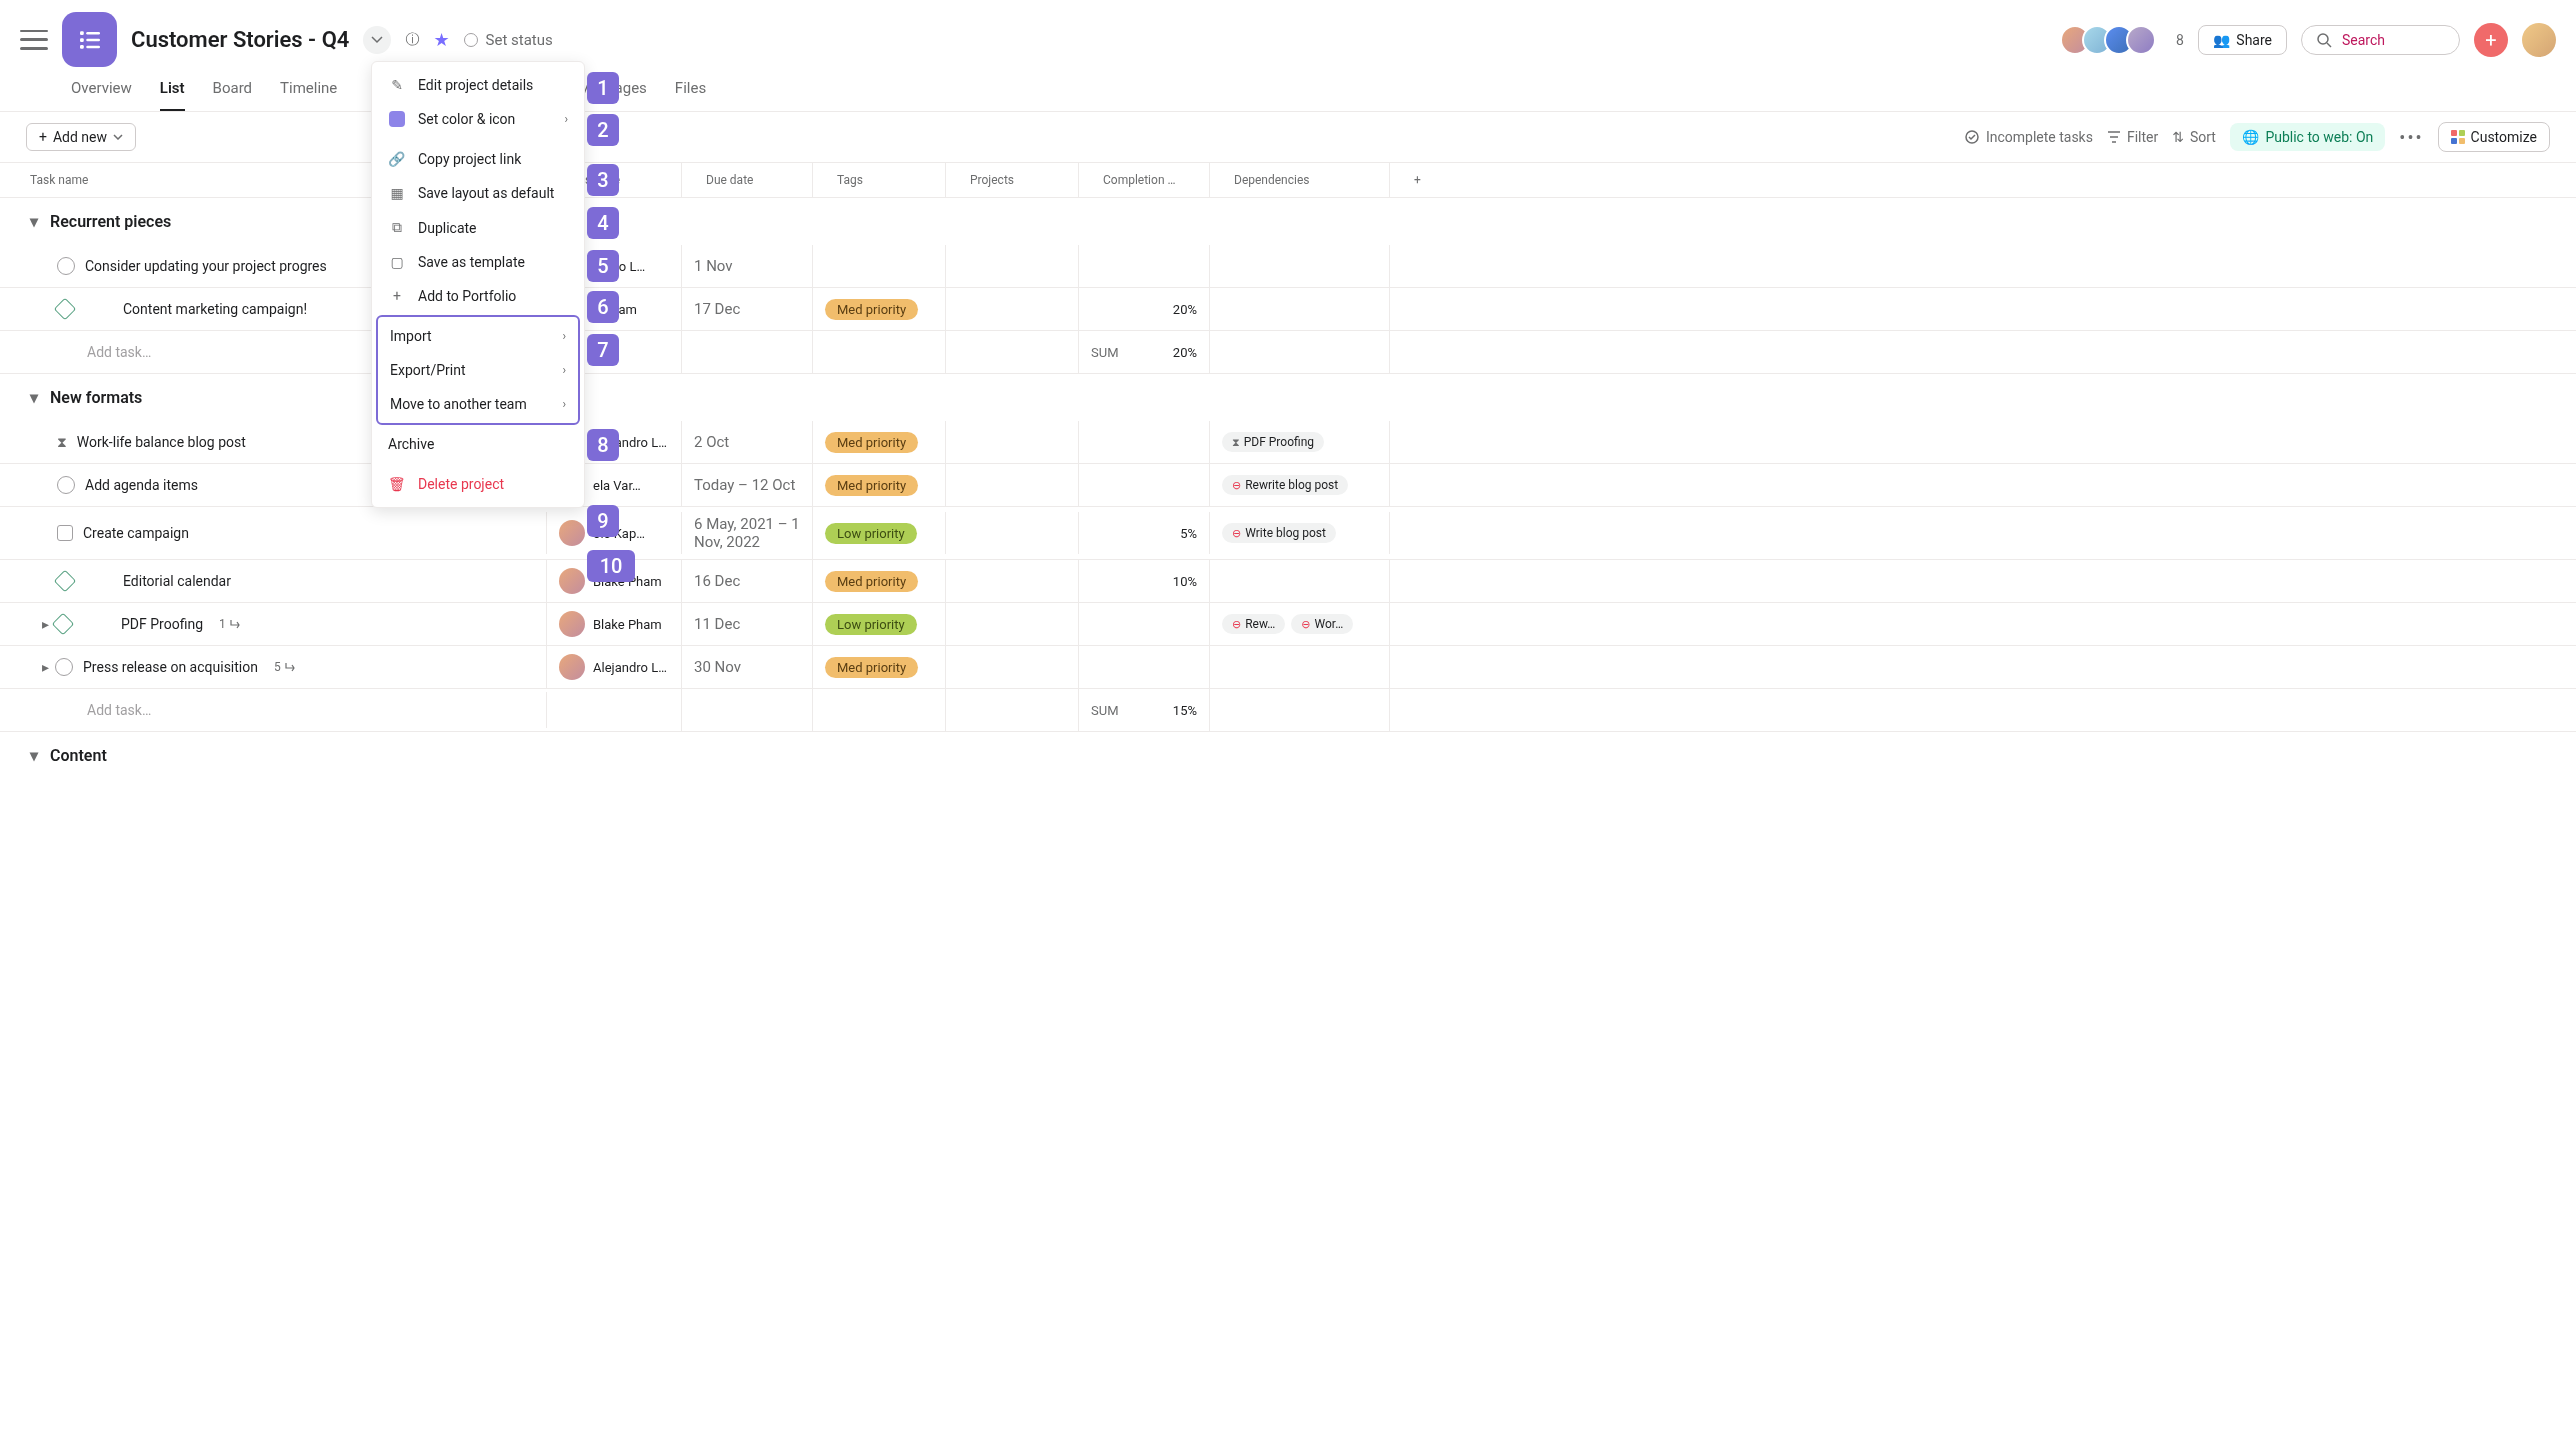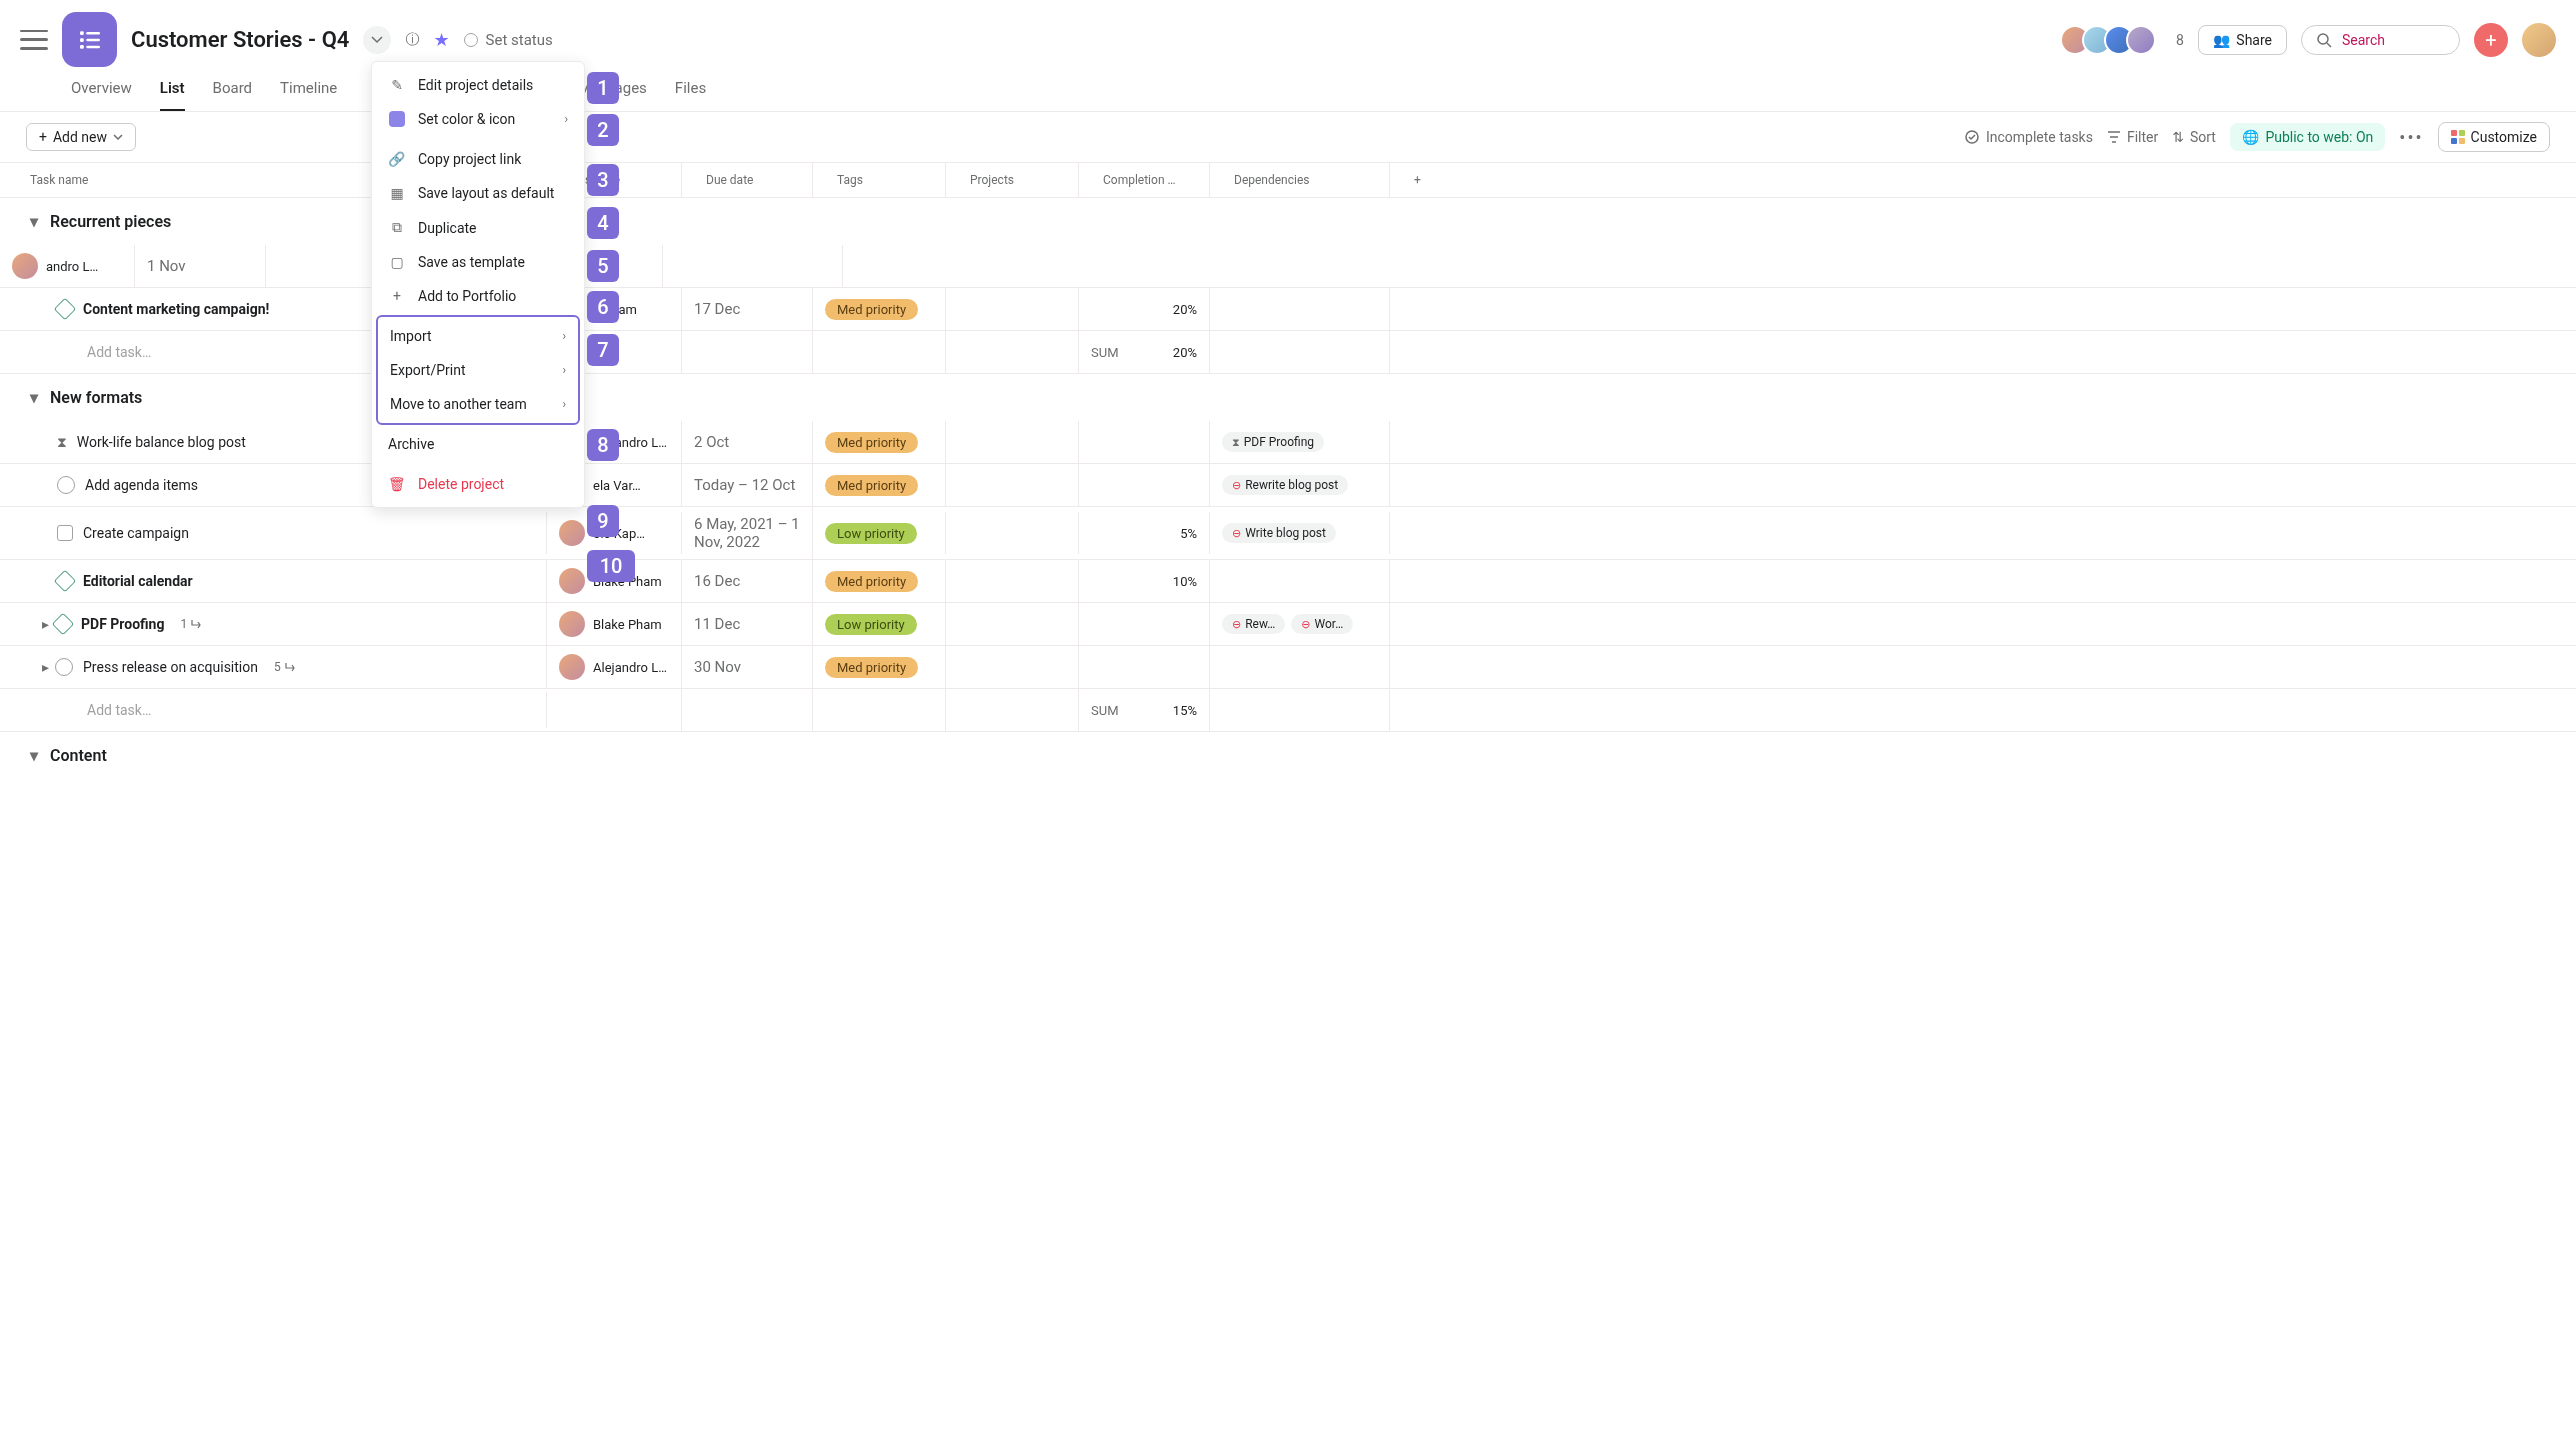--- a/index.html
+++ b/index.html
@@ -49,21 +49,21 @@
 .cell-task.sub { padding-left:42px; }
 .cell-as { flex:0 0 135px; font-size:13px; }
 .cell-due { flex:0 0 131px; font-size:15px; color:#6d6e6f; }
 .cell-tag { flex:0 0 133px; }
 .cell-proj { flex:0 0 133px; }
 .cell-comp { flex:0 0 131px; justify-content:flex-end; font-size:13px; }
 .cell-dep { flex:0 0 180px; gap:6px; }
 .task-check { width:18px; height:18px; border:1.5px solid #a2a0a2; border-radius:50%; flex-shrink:0; }
 .task-diamond { width:16px; height:16px; border:1.5px solid #58a182; transform:rotate(45deg); border-radius:3px; flex-shrink:0; }
 .hourglass { font-size:14px; color:#6d6e6f; }
-.bold { font-weight:700; }
+.bold { font-weight:400;margin-left:40px; }
 .av-sm { width:26px; height:26px; border-radius:50%; background:linear-gradient(135deg,#e8a87c,#c38d9e); flex-shrink:0; }
 .tag-pill { border-radius:12px; padding:3px 12px; font-size:13px; }
 .tag-med { background:#f1bd6c; color:#5a3e12; }
 .tag-low { background:#aecf55; color:#3d4d12; }
 .dep-pill { background:#f1f2f2; border-radius:12px; padding:3px 10px; font-size:12px; display:flex; align-items:center; gap:4px; }
 .dep-ico { color:#6d6e6f; font-size:11px; }
 .dep-ico.red { color:#e8384f; }
 .add-task { color:#a2a0a2; padding:10px 12px 10px 87px; flex:0 0 547px; border-right:1px solid #edeae9; }
 .subtask-pill { font-size:12px; color:#6d6e6f; display:flex; align-items:center; gap:3px; margin-left:6px; }
 
@@ -194,20 +194,24 @@
   <div class="col col-dep">Dependencies</div>
   <div class="col col-plus">+</div>
 </div>
 
 <div id="sections">
     <div class="sec-head">
       <span class="caret">▾</span>
       <span>Recurrent pieces</span>
     </div>
     <div class="row">
+      <div class="cell cell-task ">
+        <span class="task-check"></span>
+        <span class="">Consider updating your project progres</span>
+      </div>
       <div class="cell cell-as">
         <span class="av-sm"></span>
         <span>andro L…</span>
       </div>
       <div class="cell cell-due">1 Nov</div>
       <div class="cell cell-tag"></div>
       <div class="cell cell-proj"></div>
       <div class="cell cell-comp"></div>
       <div class="cell cell-dep"></div>
     </div>

